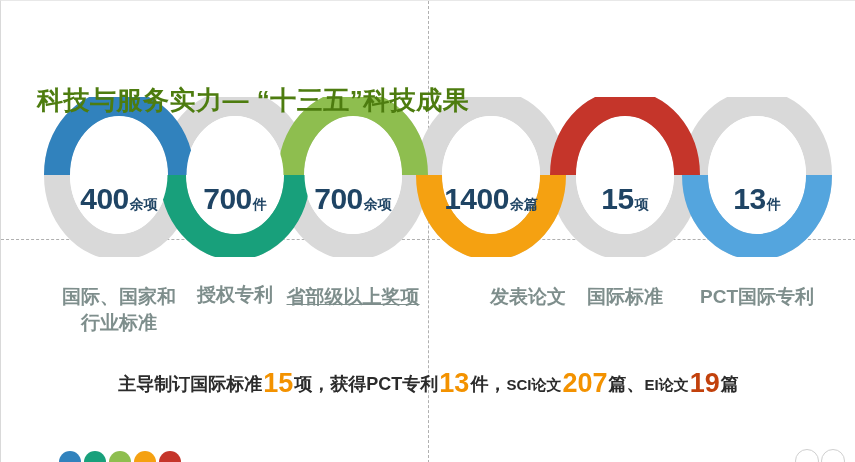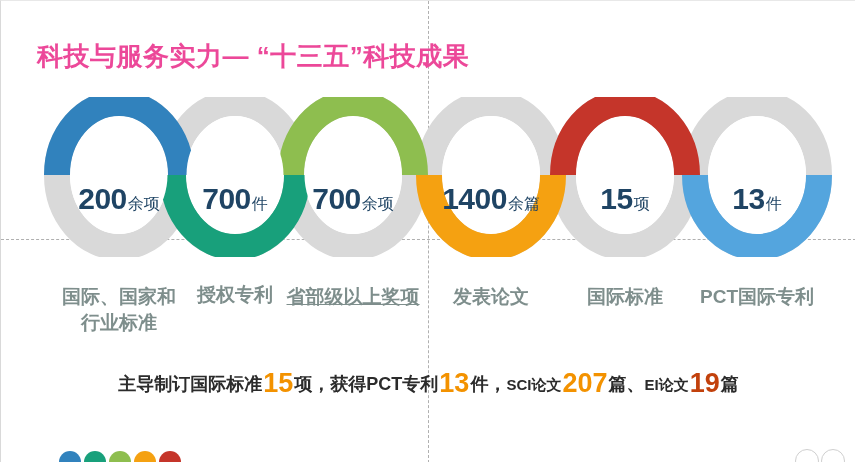--- a/index.html
+++ b/index.html
@@ -73,22 +73,22 @@
     white-space: nowrap;
     color: #1F4464;
     font-weight: bold;
     line-height: 1;
   }
   .ring-value .num {
     font-size: 30px;
     letter-spacing: -0.5px;
   }
   .ring-value .unit {
-    font-size: 16px;
-    font-weight: normal;
+    font-size: 14px;
+    font-weight: bold;
     margin-left: 1px;
   }
 
   
   .ring-caption {
     position: absolute;
     z-index: 6;
     transform: translateX(-50%);
     text-align: center;
     color: #7E8E8C;
@@ -155,21 +155,21 @@
   }
 </style>
 </head>
 <body>
 
 <div id="slide">
 
   <div class="guide-h" style="border-top-color: rgb(176, 176, 176);"></div>
   <div class="guide-v" style="border-left-color: rgb(176, 176, 176);"></div>
 
-  <div id="title" style="color: #ec4899;">科技与服务实力— “十三五”科技成果</div>
+  <div id="title" style="color: #4d7c0f; margin-top: 44px;">科技与服务实力— “十三五”科技成果</div>
 
   <svg id="rings-svg" viewBox="0 0 855 160" preserveAspectRatio="none">
       <ellipse cx="118" cy="78" rx="62" ry="72" fill="none" stroke="#D9D9D9" stroke-width="26"></ellipse>
       <ellipse cx="234" cy="78" rx="62" ry="72" fill="none" stroke="#D9D9D9" stroke-width="26"></ellipse>
       <ellipse cx="352" cy="78" rx="62" ry="72" fill="none" stroke="#D9D9D9" stroke-width="26"></ellipse>
       <ellipse cx="490" cy="78" rx="62" ry="72" fill="none" stroke="#D9D9D9" stroke-width="26"></ellipse>
       <ellipse cx="624" cy="78" rx="62" ry="72" fill="none" stroke="#D9D9D9" stroke-width="26"></ellipse>
       <ellipse cx="756" cy="78" rx="62" ry="72" fill="none" stroke="#D9D9D9" stroke-width="26"></ellipse>
       <ellipse cx="118" cy="78" rx="49" ry="59" fill="#ffffff"></ellipse>
       <ellipse cx="234" cy="78" rx="49" ry="59" fill="#ffffff"></ellipse>
@@ -185,33 +185,33 @@
       <path d="M 694 78.00000000000001 A 62 72 0 0 0 818 78" fill="none" stroke="#54A5DE" stroke-width="26"></path>
       <ellipse cx="118" cy="78" rx="48.5" ry="58.5" fill="#ffffff"></ellipse>
       <ellipse cx="234" cy="78" rx="48.5" ry="58.5" fill="#ffffff"></ellipse>
       <ellipse cx="352" cy="78" rx="48.5" ry="58.5" fill="#ffffff"></ellipse>
       <ellipse cx="490" cy="78" rx="48.5" ry="58.5" fill="#ffffff"></ellipse>
       <ellipse cx="624" cy="78" rx="48.5" ry="58.5" fill="#ffffff"></ellipse>
       <ellipse cx="756" cy="78" rx="48.5" ry="58.5" fill="#ffffff"></ellipse>
     </svg>
 
   <div id="values-layer">
-      <div class="ring-value" style="left: 118px; top: 198px;"><span class="num">200</span><span class="unit">余项</span></div>
+      <div class="ring-value" style="left: 118px; top: 198px;"><span class="num">400</span><span class="unit">余项</span></div>
       <div class="ring-value" style="left: 234px; top: 198px;"><span class="num">700</span><span class="unit">件</span></div>
       <div class="ring-value" style="left: 352px; top: 198px;"><span class="num">700</span><span class="unit">余项</span></div>
       <div class="ring-value" style="left: 490px; top: 198px;"><span class="num">1400</span><span class="unit">余篇</span></div>
       <div class="ring-value" style="left: 624px; top: 198px;"><span class="num">15</span><span class="unit">项</span></div>
       <div class="ring-value" style="left: 756px; top: 198px;"><span class="num">13</span><span class="unit">件</span></div>
     </div>
   <div id="captions-layer">
       <div class="ring-caption" style="left: 118px; top: 283px;">国际、国家和
 行业标准</div>
       <div class="ring-caption" style="left: 234px; top: 281px;">授权专利</div>
       <div class="ring-caption" style="left: 352px; top: 283px; text-decoration: underline;">省部级以上奖项</div>
-      <div class="ring-caption" style="left: 490px; top: 283px;">发表论文</div>
+      <div class="ring-caption" style="left: 490px; top: 283px; text-align: right;">发表论文</div>
       <div class="ring-caption" style="left: 624px; top: 283px;">国际标准</div>
       <div class="ring-caption" style="left: 756px; top: 283px;">PCT国际专利</div>
     </div>
 
   <div id="summary">
     <span>主导制订国际标准</span><span class="big" style="color: rgb(243, 146, 0);">15</span><span>项，获得PCT专利</span><span class="big" style="color: rgb(243, 146, 0);">13</span><span>件，</span><span class="sm">SCI论文</span><span class="big" style="color: rgb(243, 146, 0);">207</span><span>篇、</span><span class="sm">EI论文</span><span class="big" style="color: #c2410c;">19</span><span>篇</span>
   </div>
 
   <div id="deco-dots">
       <div class="dot" style="background: rgb(49, 130, 189);"></div>

